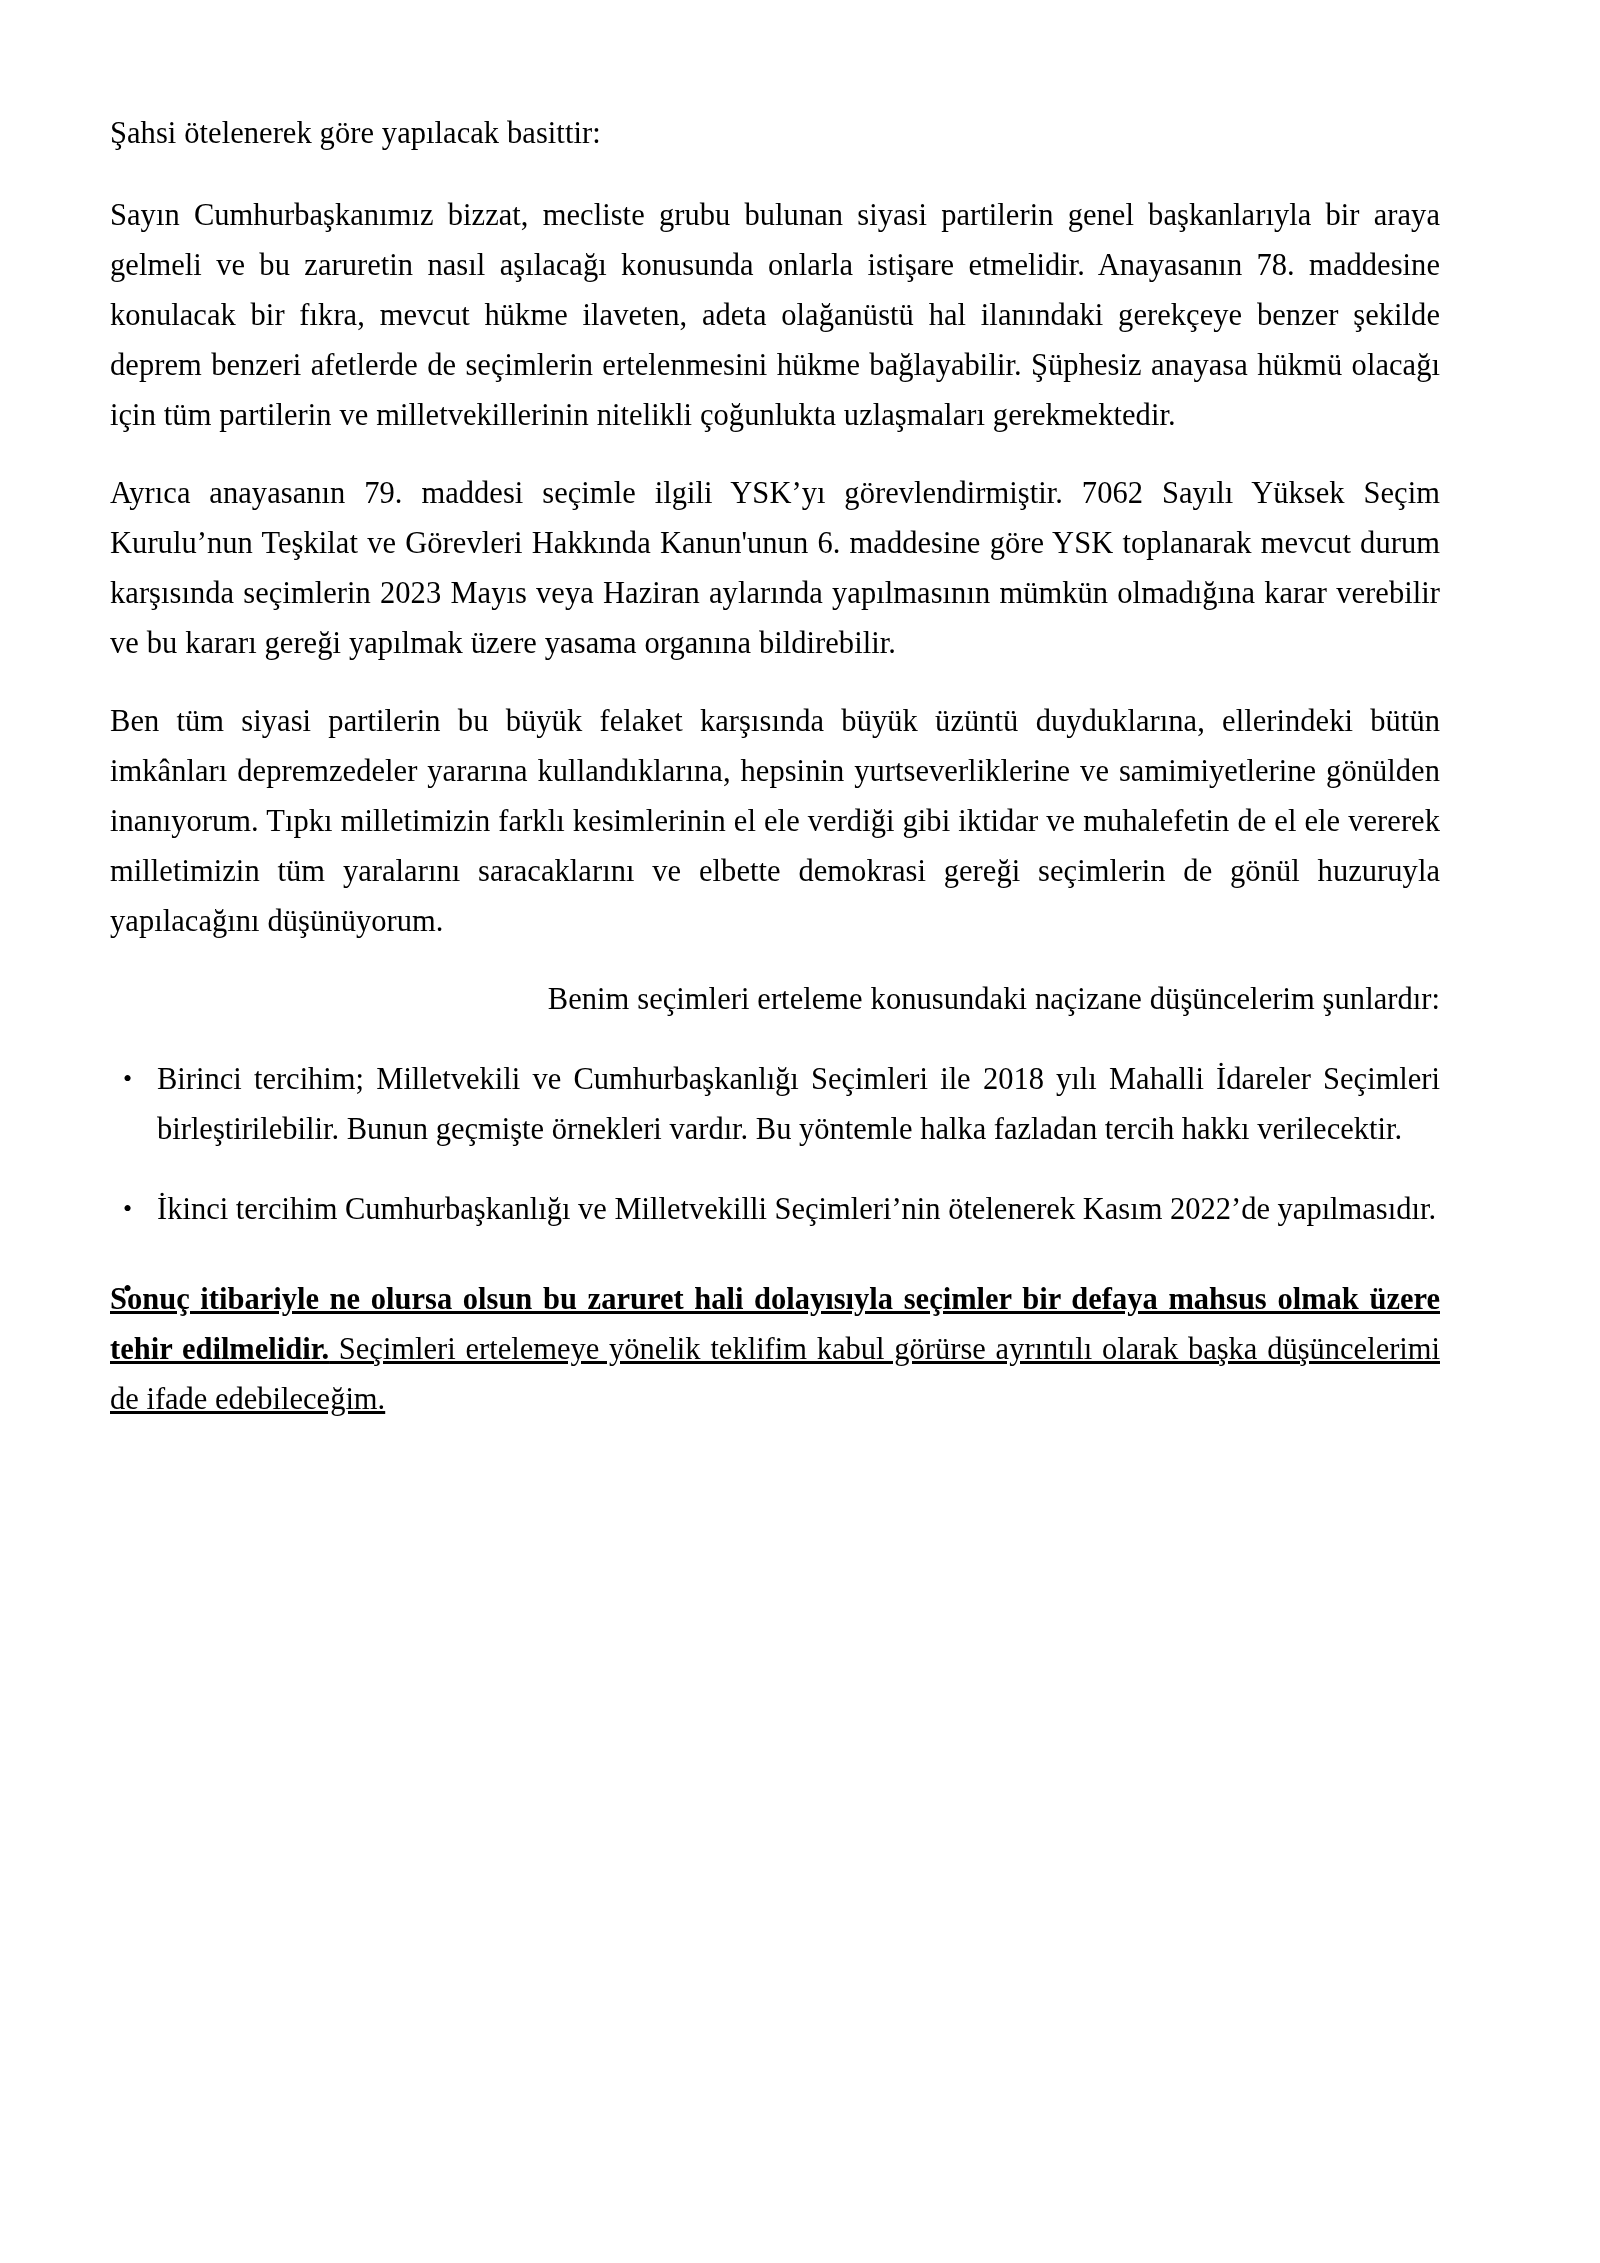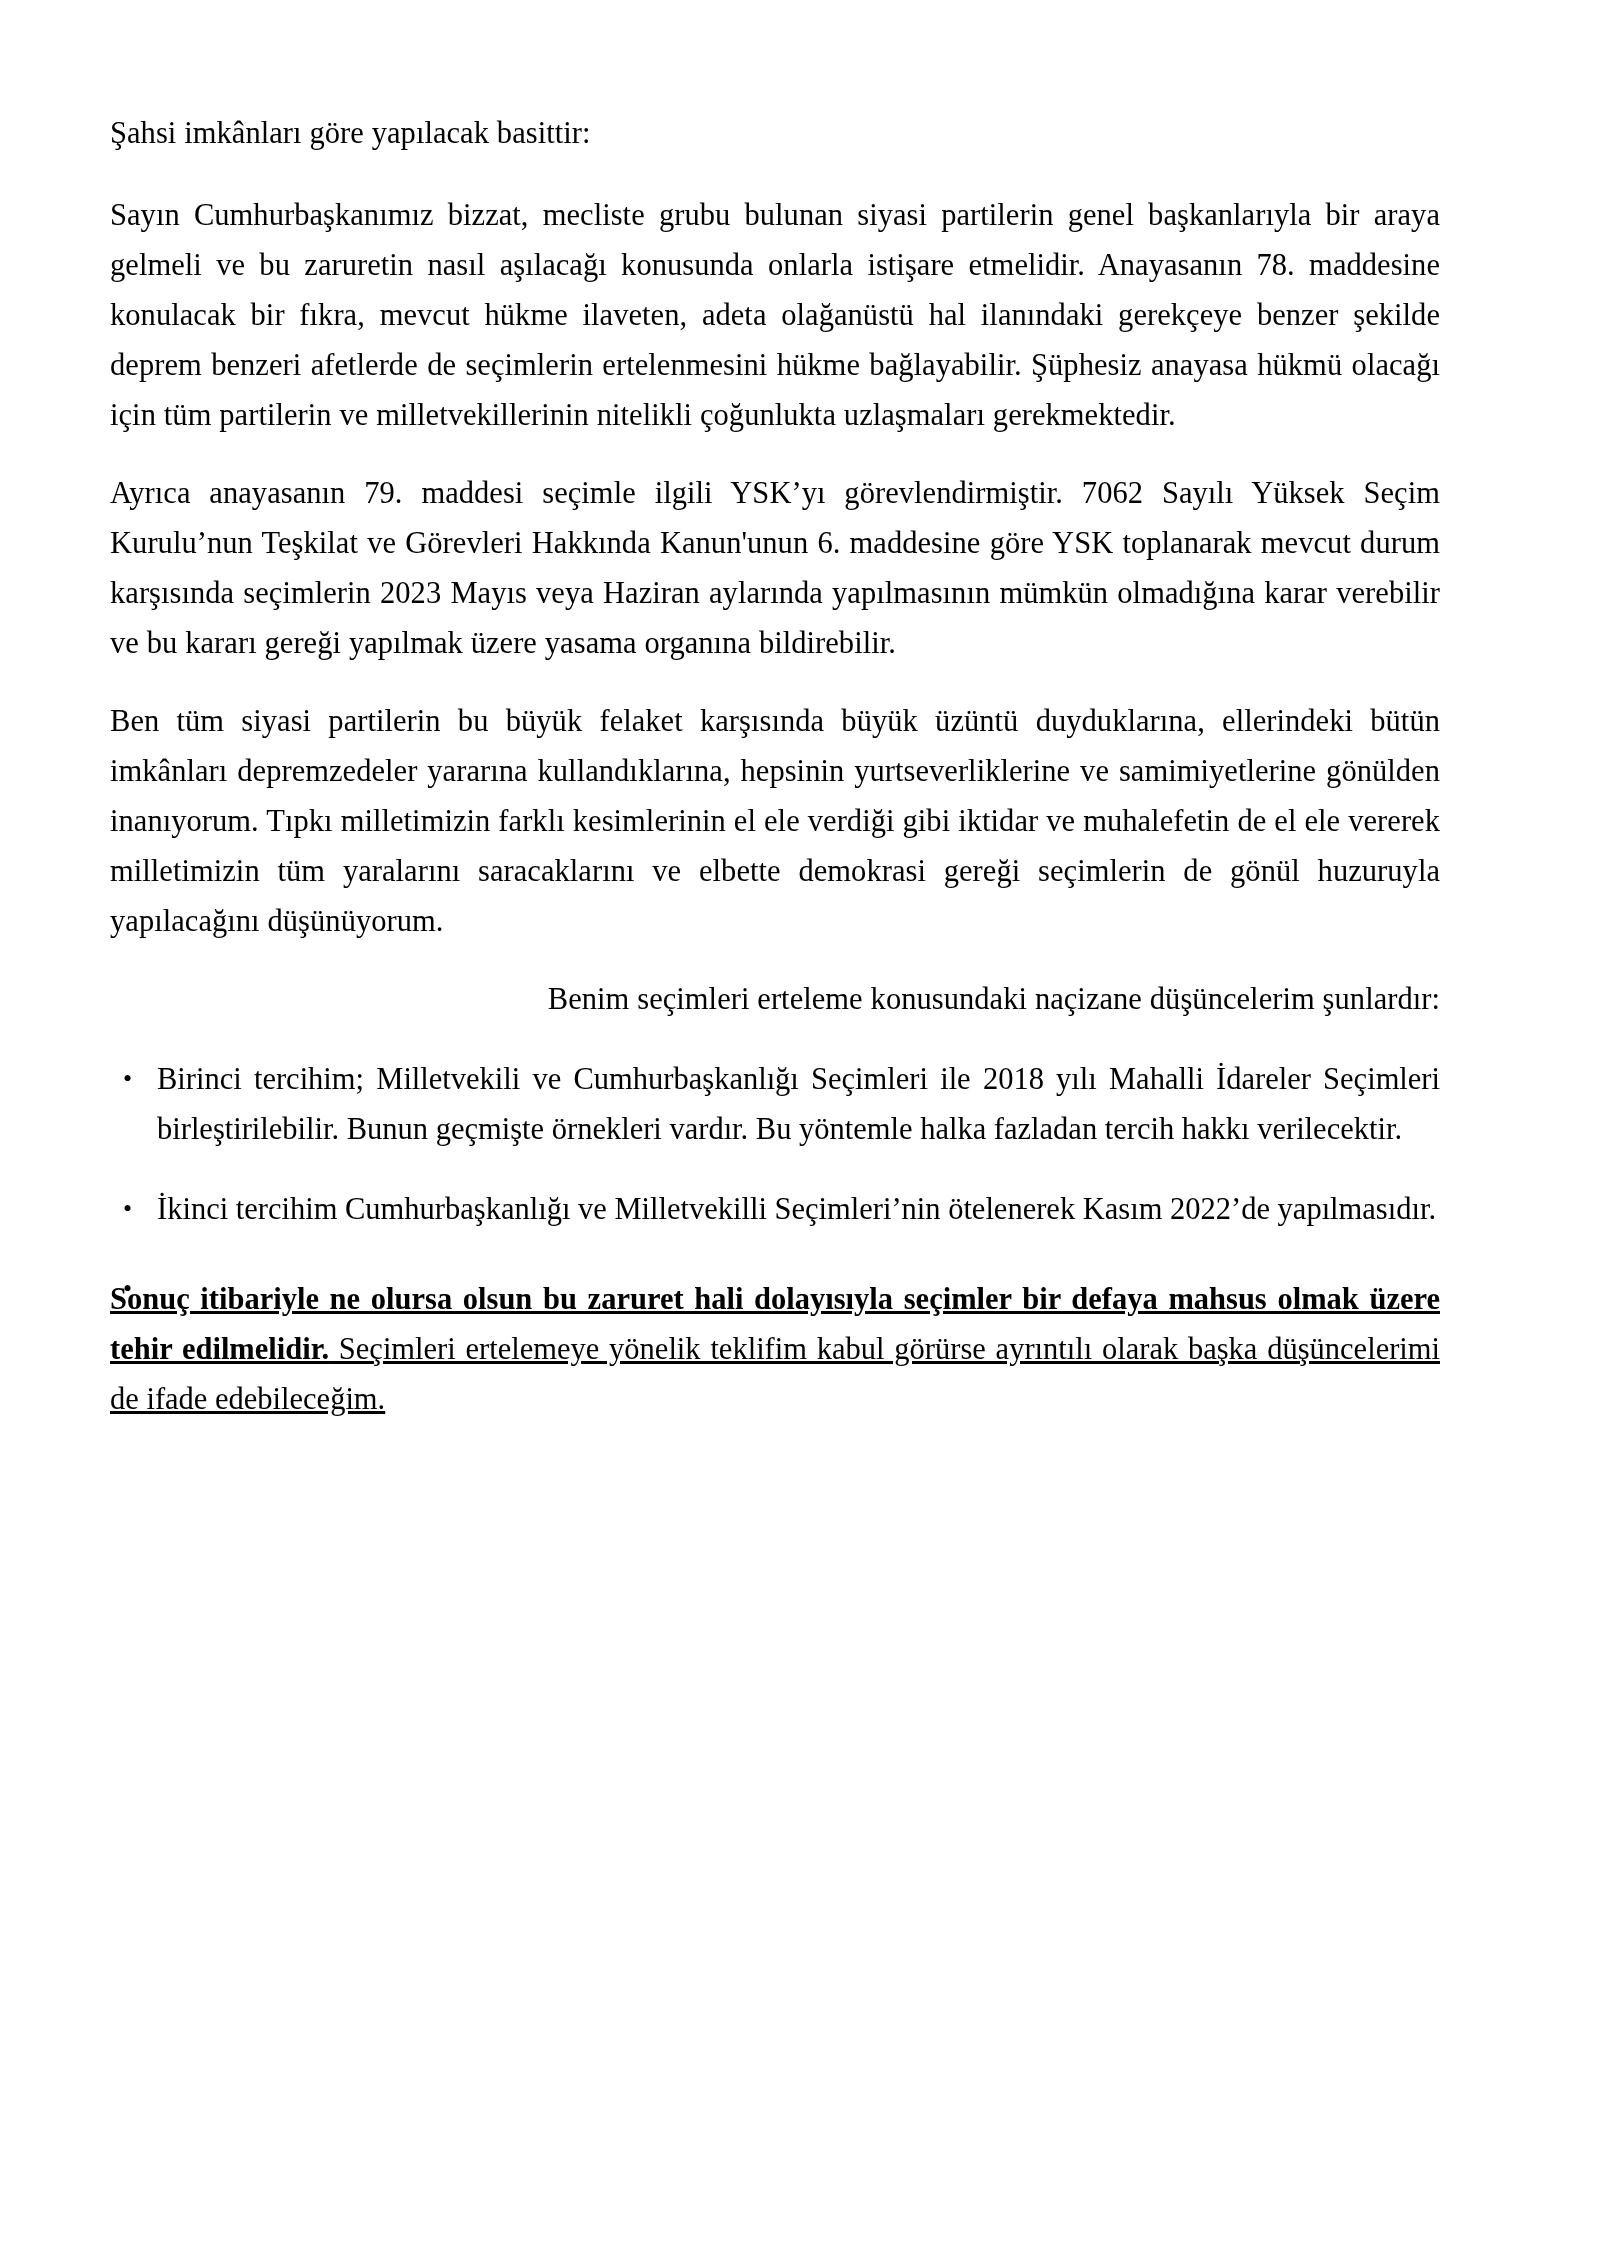--- a/index.html
+++ b/index.html
@@ -82,21 +82,21 @@
   .bold-lead {
     font-weight: bold;
   }
 </style>
 </head>
 <body>
 
 <div class="page">
   <div class="content">
 
-    <p class="para lead">Şahsi imkânları göre yapılacak basittir:</p>
+    <p class="para lead">Şahsi ötelenerek göre yapılacak basittir:</p>
 
     <p class="para">Sayın Cumhurbaşkanımız bizzat, mecliste grubu bulunan siyasi partilerin genel başkanlarıyla bir araya gelmeli ve bu zaruretin nasıl aşılacağı konusunda onlarla istişare etmelidir. Anayasanın 78. maddesine konulacak bir fıkra, mevcut hükme ilaveten, adeta olağanüstü hal ilanındaki gerekçeye benzer şekilde deprem benzeri afetlerde de seçimlerin ertelenmesini hükme bağlayabilir. Şüphesiz anayasa hükmü olacağı için tüm partilerin ve milletvekillerinin nitelikli çoğunlukta uzlaşmaları gerekmektedir.</p>
 
     <p class="para">Ayrıca anayasanın 79. maddesi seçimle ilgili YSK’yı görevlendirmiştir. 7062 Sayılı Yüksek Seçim Kurulu’nun Teşkilat ve Görevleri Hakkında Kanun'unun 6. maddesine göre YSK toplanarak mevcut durum karşısında seçimlerin 2023 Mayıs veya Haziran aylarında yapılmasının mümkün olmadığına karar verebilir ve bu kararı gereği yapılmak üzere yasama organına bildirebilir.</p>
 
     <p class="para">Ben tüm siyasi partilerin bu büyük felaket karşısında büyük üzüntü duyduklarına, ellerindeki bütün imkânları depremzedeler yararına kullandıklarına, hepsinin yurtseverliklerine ve samimiyetlerine gönülden inanıyorum. Tıpkı milletimizin farklı kesimlerinin el ele verdiği gibi iktidar ve muhalefetin de el ele vererek milletimizin tüm yaralarını saracaklarını ve elbette demokrasi gereği seçimlerin de gönül huzuruyla yapılacağını düşünüyorum.</p>
 
     <p class="para intro-list">Benim seçimleri erteleme konusundaki naçizane düşüncelerim şunlardır:</p>
 
     <ul class="bullet-list">

